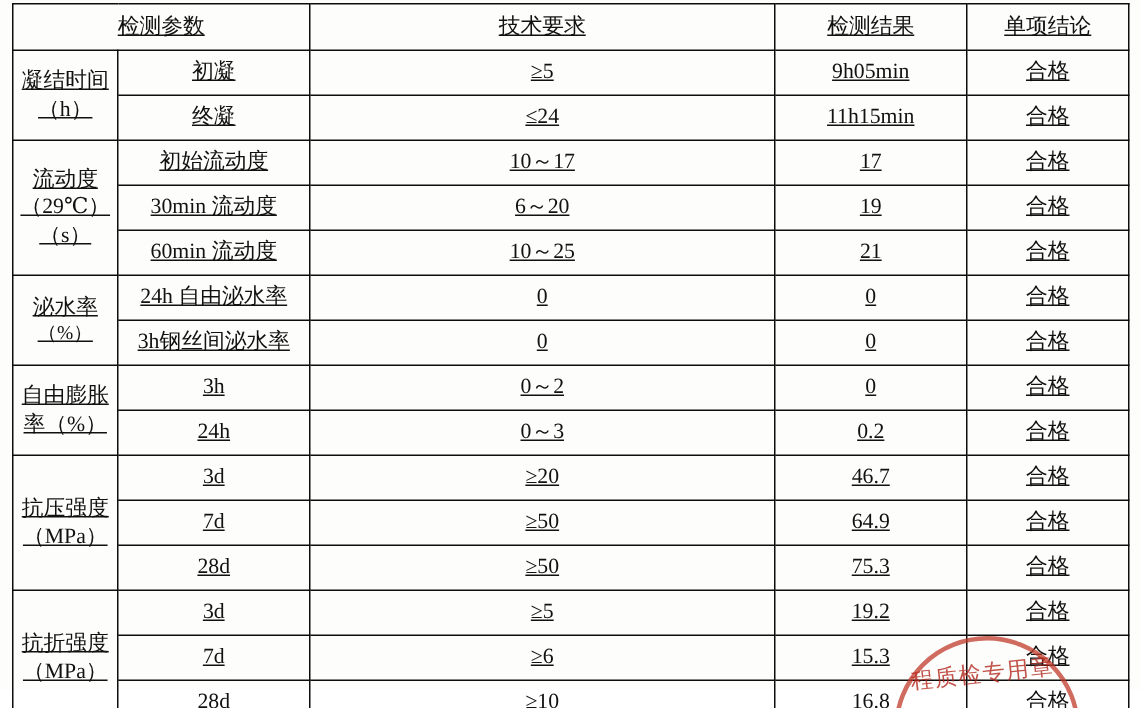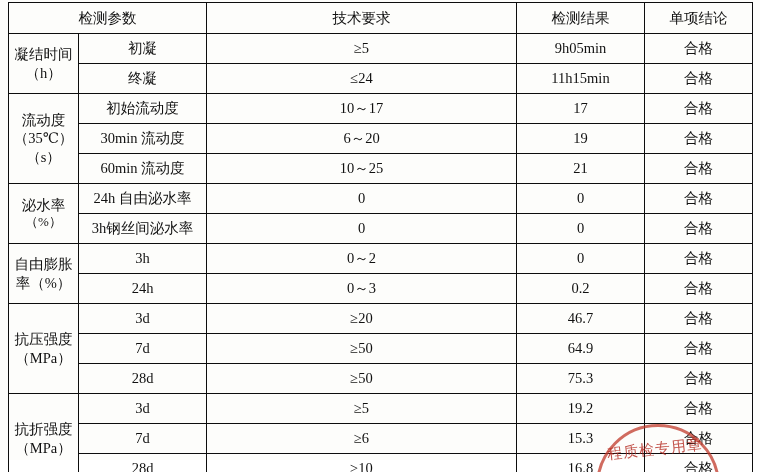--- a/index.html
+++ b/index.html
@@ -15,20 +15,21 @@
     overflow: hidden;
     position: relative;
   }
   #sheet {
     position: absolute;
     left: 0;
     top: 0;
     width: 760px;
     height: 460px;
     background: #fdfdfb;
+    text-decoration: underline;
   }
   table.report {
     border-collapse: collapse;
     width: 744px;
     margin-left: 8px;
     margin-top: 2px;
     table-layout: fixed;
   }
   table.report td {
     border: 1px solid #0d0d0d;
@@ -129,21 +130,21 @@
       <tr class="rowline">
         <td class="sub">终凝</td>
         <td class="req">≤24</td>
         <td class="res">11h15min</td>
         <td class="concl">合格</td>
       </tr>
 
       <tr class="rowline">
         <td class="param" rowspan="3">
           <span class="two-line">流动度</span>
-          <span class="two-line">（35℃）</span>
+          <span class="two-line">（29℃）</span>
           <span class="two-line">（s）</span>
         </td>
         <td class="sub">初始流动度</td>
         <td class="req">10～17</td>
         <td class="res">17</td>
         <td class="concl">合格</td>
       </tr>
       <tr class="rowline">
         <td class="sub">30min 流动度</td>
         <td class="req">6～20</td>

